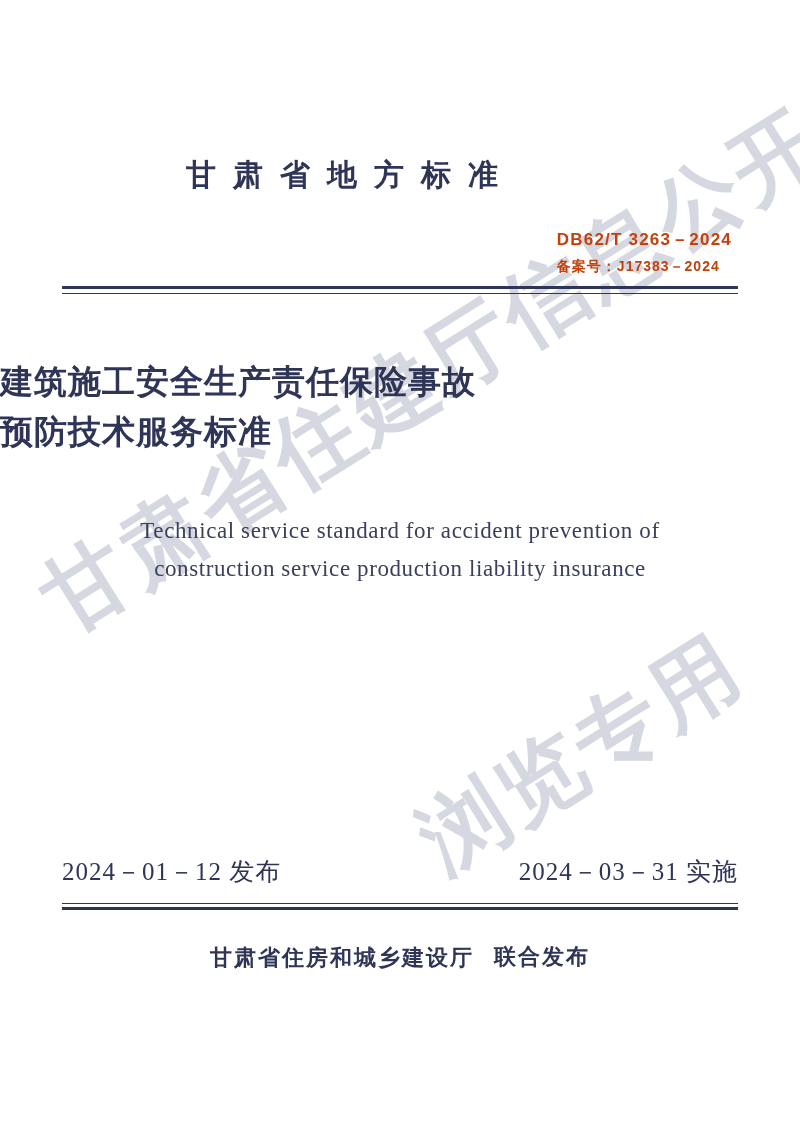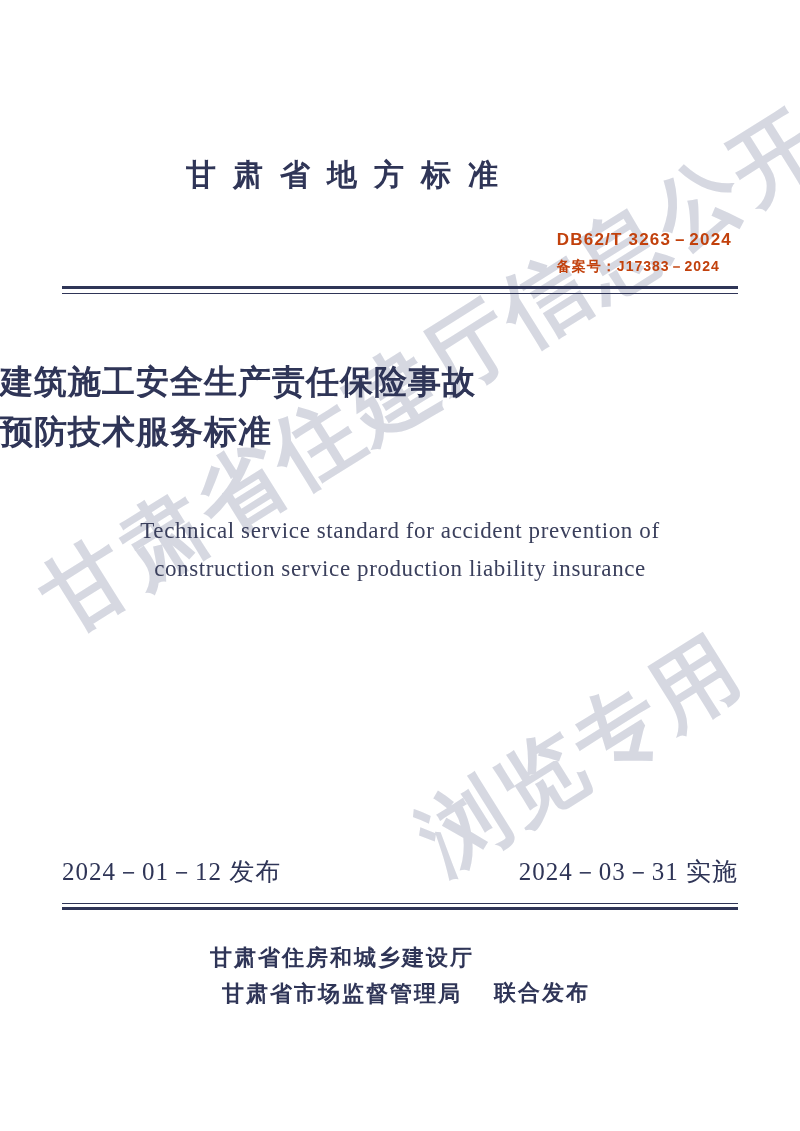--- a/index.html
+++ b/index.html
@@ -228,18 +228,17 @@
     <div>2024－01－12 发布</div>
     <div>2024－03－31 实施</div>
   </div>
 
   <div class="rule rule-bot-thin"></div>
   <div class="rule rule-bot-thick"></div>
 
   <div class="publishers">
     <div class="pub-names">
       <div>甘肃省住房和城乡建设厅</div>
-      <div>甘肃省市场监督管理局</div>
     </div>
     <div class="pub-joint">联合发布</div>
   </div>
 
 </div>
 
 </body></html>

